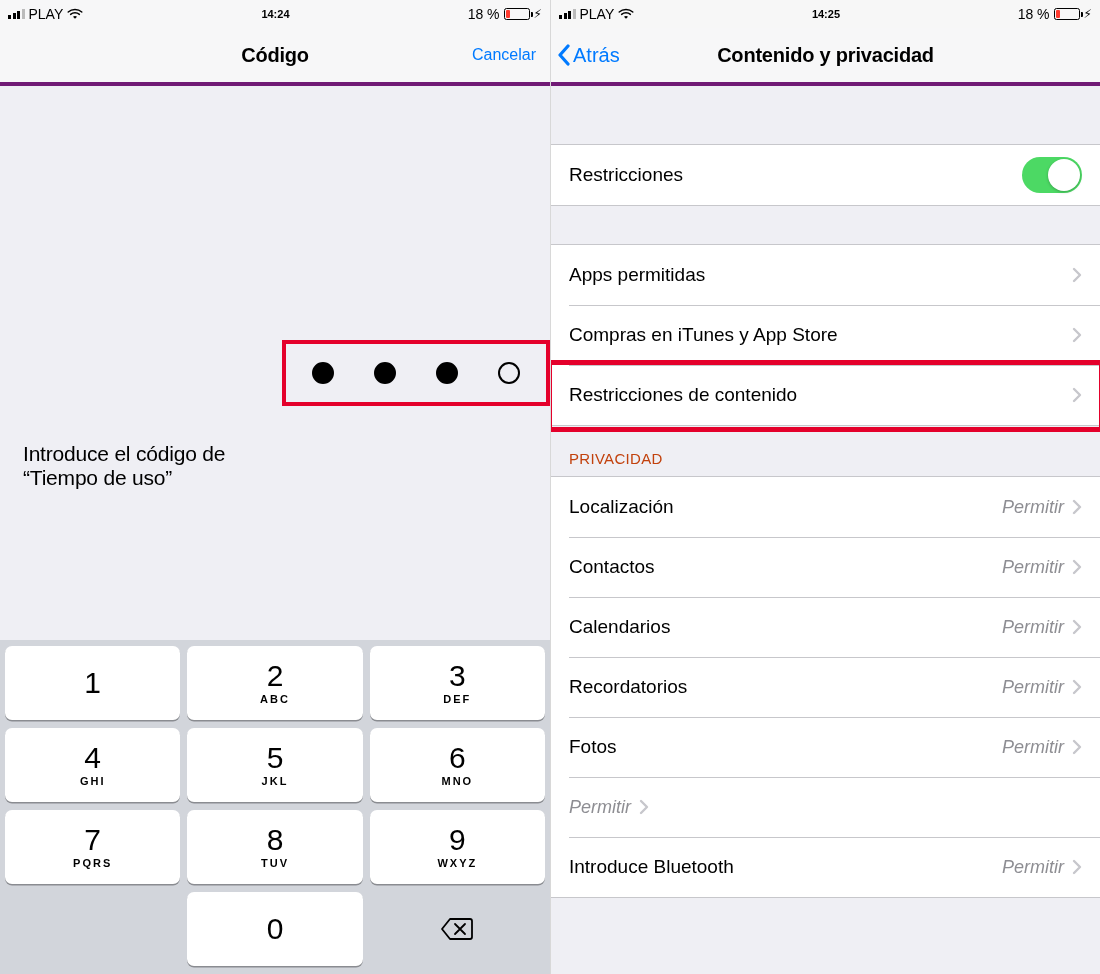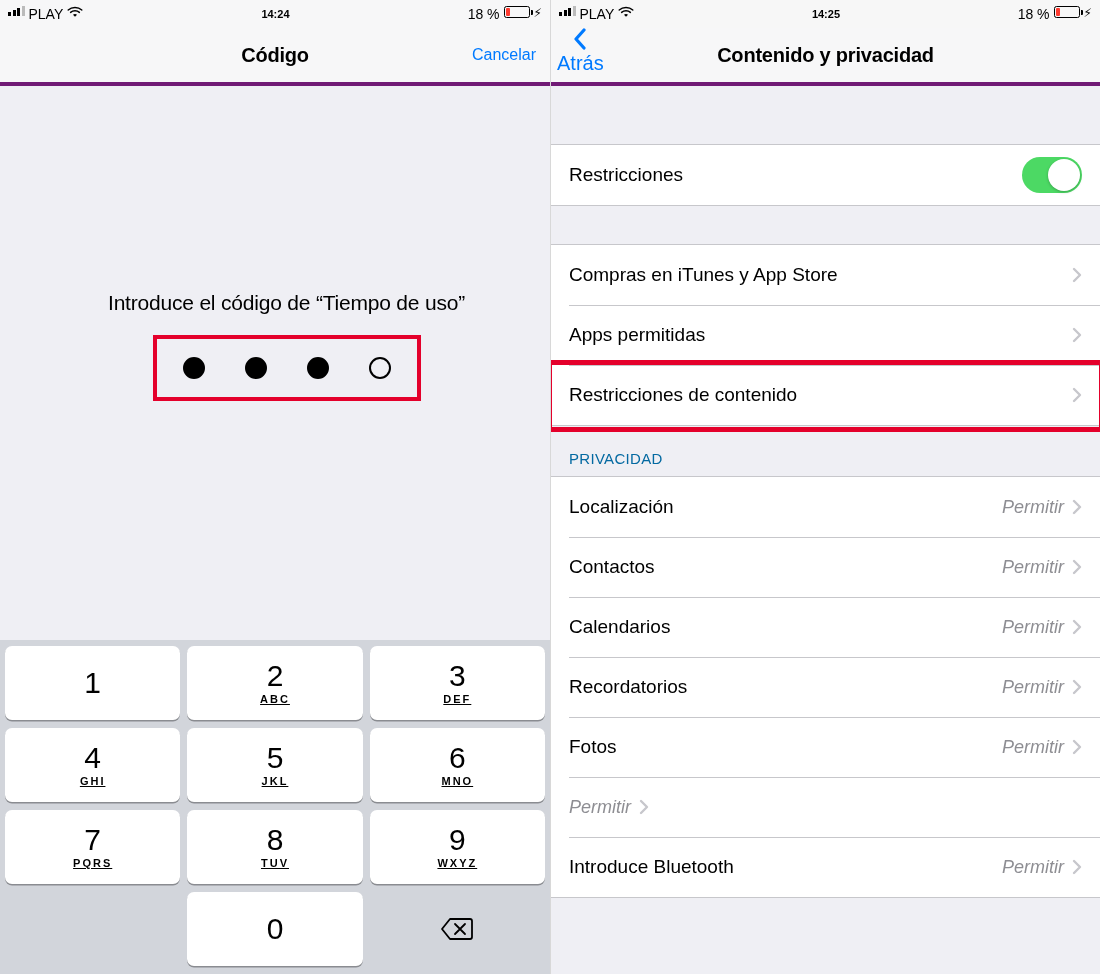--- a/index.html
+++ b/index.html
@@ -4,70 +4,70 @@
 <style>
   * { margin: 0; padding: 0; box-sizing: border-box; font-family: -apple-system, "Helvetica Neue", Helvetica, Arial, sans-serif; -webkit-font-smoothing: antialiased; }
   body { width: 1100px; height: 974px; display: flex; background: #fff; overflow: hidden; }
   .screen { width: 550px; height: 974px; display: flex; flex-direction: column; position: relative; }
   .screen.left  { background: #efeff4; }
   .screen.right { background: #efeff4; border-left: 1px solid #d8d8d8; }
 
   
   .status-bar { height: 28px; display: flex; align-items: center; justify-content: space-between; padding: 0 8px; font-size: 14px; font-weight: 500; background: #f7f7f7; }
   .screen.left .status-bar { background: #f7f7f8; }
-  .sb-left, .sb-right { display: flex; align-items: flex-start; gap: 4px; }
+  .sb-left, .sb-right { display: flex; align-items: center; gap: 4px; }
   .sb-center { font-weight: 600; font-size: 11px; }
   .signal { display: flex; align-items: flex-end; gap: 1.5px; }
   .signal span { width: 3px; background: #000; display: inline-block; }
   .signal span:nth-child(1){height:4px;} .signal span:nth-child(2){height:6px;}
   .signal span:nth-child(3){height:8px;} .signal span:nth-child(4){height:10px; background:#bbb;}
   .wifi-icon { width: 16px; height: 12px; }
   .battery { display: flex; align-items: center; gap: 2px; }
   .batt-shell { width: 26px; height: 12px; border: 1px solid #000; border-radius: 2.5px; position: relative; }
   .batt-shell::after { content:""; position:absolute; right:-4px; top:3px; width:2px; height:5px; background:#000; border-radius:0 1px 1px 0; }
   .batt-fill { position:absolute; left:1px; top:1px; bottom:1px; width:18%; background:#ff3b30; border-radius:1px; }
   .bolt { font-size: 12px; }
 
   
   .nav-bar { height: 58px; display:flex; align-items:center; justify-content:center; position:relative; border-bottom:4px solid #701a75; background:#f7f7f8; }
   .nav-title { font-size: 20px; font-weight: 600; letter-spacing: -0.2px; }
   .nav-right { position:absolute; right:14px; top:0; bottom:0; display:flex; align-items:center; font-size:16px; color:#007aff; }
-  .nav-left  { position:absolute; left:6px;  top:0; bottom:0; display:flex; align-items:center; font-size:20px; color:#007aff; gap:2px;flex-direction:column; }
+  .nav-left  { position:absolute; left:6px;  top:0; bottom:0; display:flex; align-items:center; font-size:20px; color:#007aff; gap:2px; }
   .chev-back { width:14px; height:22px; }
   .chev-back path { stroke:#007aff; stroke-width:3.2; fill:none; stroke-linecap:round; stroke-linejoin:round; }
 
   
-  .code-area { flex: 1; display:flex; flex-direction:column; align-items:center; background:#efeff4;padding-left:23px; }
+  .code-area { flex: 1; display:flex; flex-direction:row; align-items:center; background:#efeff4;padding-left:23px; }
   .prompt { margin-top: 205px; font-size: 21px; letter-spacing: -0.2px; }
   .dots-frame { margin-top: 20px; border: 4px solid #e4002b; padding: 18px 26px 18px 26px; }
   .dots { display:flex; gap: 40px; }
   .dot { width: 22px; height: 22px; border-radius: 50%; border: 2px solid #000; }
   .dot.filled { background: #000; }
 
   
   .keypad { background:#d2d5db; padding: 6px 5px 8px 5px; display:grid; grid-template-columns: repeat(3, 1fr); gap: 8px 7px; }
   .key { background:#fff; border-radius: 7px; box-shadow: 0 1.5px 0 #8a8c91; display:flex; flex-direction:column; align-items:center; justify-content:center; height: 74px; }
   .key .num { font-size: 30px; font-weight: 400; line-height: 1; }
-  .key .sub { font-size: 11px; font-weight: 700; letter-spacing: 2px; margin-top: 2px; text-decoration: underline; }
+  .key .sub { font-size: 11px; font-weight: 700; letter-spacing: 2px; margin-top: 2px; }
   .key.blank { background: transparent; box-shadow: none; }
   .key.del { background: transparent; box-shadow: none; }
   .del-svg { width: 34px; height: 26px; }
   .del-svg path { stroke:#000; stroke-width:1.8; fill:none; stroke-linejoin:round; stroke-linecap:round; }
 
   
   .settings-body { flex:1; overflow:hidden; }
   .group-spacer { height: 58px; }
   .group { background:#fff; border-top:1px solid #c7c7cb; border-bottom:1px solid #c7c7cb; }
   .row { display:flex; align-items:center; height: 60px; padding: 0 18px 0 18px; font-size: 19px; position:relative; }
   .row + .row::before { content:""; position:absolute; left:18px; right:0; top:0; height:1px; background:#c7c7cb; }
   .row .label { flex:1; }
   .row .value { color:#8e8e93; font-size: 18px; margin-right: 8px; font-style: italic; }
   .chev { width: 10px; height: 16px; }
   .chev path { stroke:#c7c7cc; stroke-width:2.4; fill:none; stroke-linecap:round; stroke-linejoin:round; }
-  .sect-header { height: 50px; padding: 24px 18px 6px 18px; font-size: 15px; color:#0369a1; letter-spacing: 0.3px; }
+  .sect-header { height: 50px; padding: 24px 18px 6px 18px; font-size: 15px; color:#c2410c; letter-spacing: 0.3px; }
   .toggle { width: 60px; height: 36px; background:#4cd964; border-radius: 18px; position:relative; }
   .toggle::after { content:""; position:absolute; right:2px; top:2px; width:32px; height:32px; background:#fff; border-radius:50%; box-shadow:0 1px 3px rgba(0,0,0,.25); }
 
   
   .group-spacer.small { height: 38px; }
 </style>
 </head>
 <body>
 
 <div class="screen left">
@@ -211,27 +211,27 @@
       <div class="row">
         <span class="label">Restricciones</span>
         <span class="toggle"></span>
       </div>
     </div>
 
     <div class="group-spacer small"></div>
 
     <div class="group" id="group1">
         <div class="row" style="position: relative;">
+          <span class="label">Apps permitidas</span>
+          <svg class="chev" viewBox="0 0 10 16">
+            <path d="M2 2 L8 8 L2 14"></path>
+          </svg>
+        </div>
+        <div class="row" style="position: relative;">
           <span class="label">Compras en iTunes y App Store</span>
-          <svg class="chev" viewBox="0 0 10 16">
-            <path d="M2 2 L8 8 L2 14"></path>
-          </svg>
-        </div>
-        <div class="row" style="position: relative;">
-          <span class="label">Apps permitidas</span>
           <svg class="chev" viewBox="0 0 10 16">
             <path d="M2 2 L8 8 L2 14"></path>
           </svg>
         </div>
         <div class="row" style="position: relative;">
           <span class="label">Restricciones de contenido</span>
           <svg class="chev" viewBox="0 0 10 16">
             <path d="M2 2 L8 8 L2 14"></path>
           </svg>
         </div>

